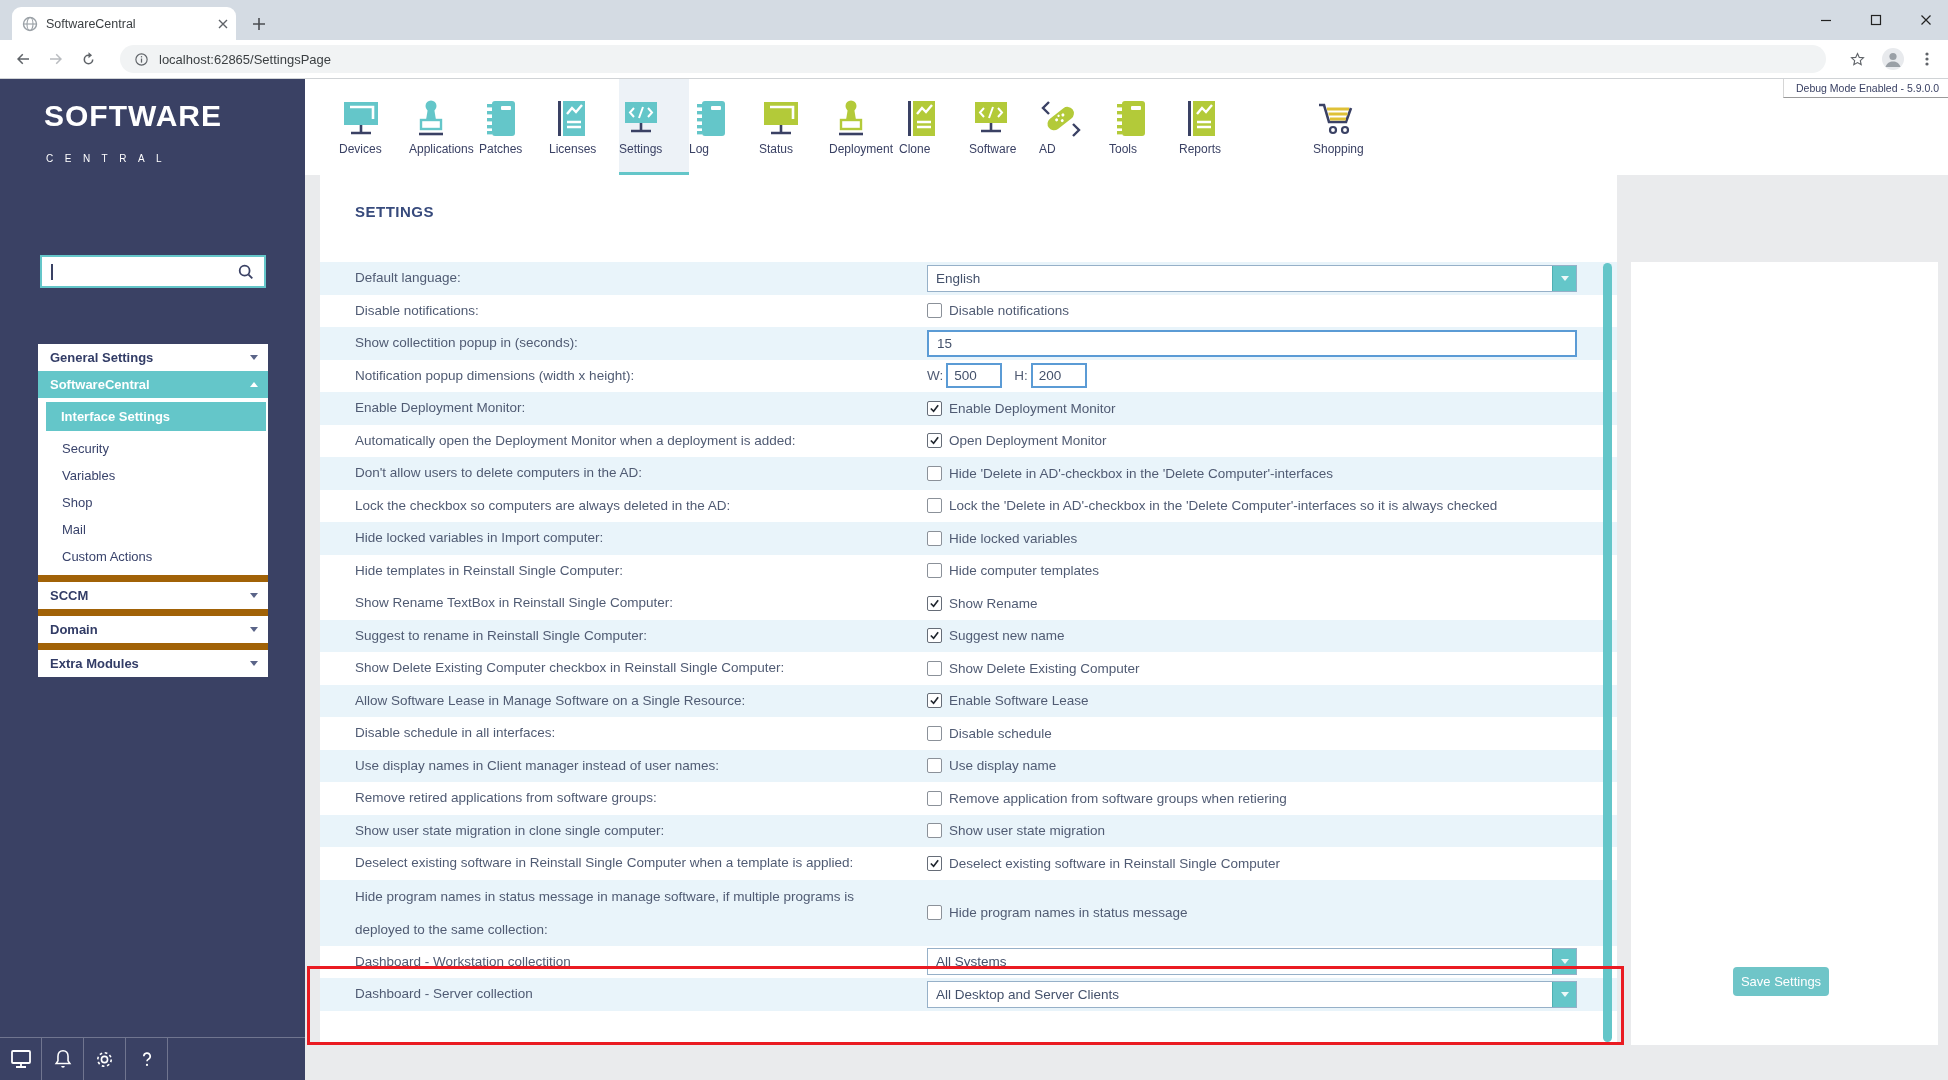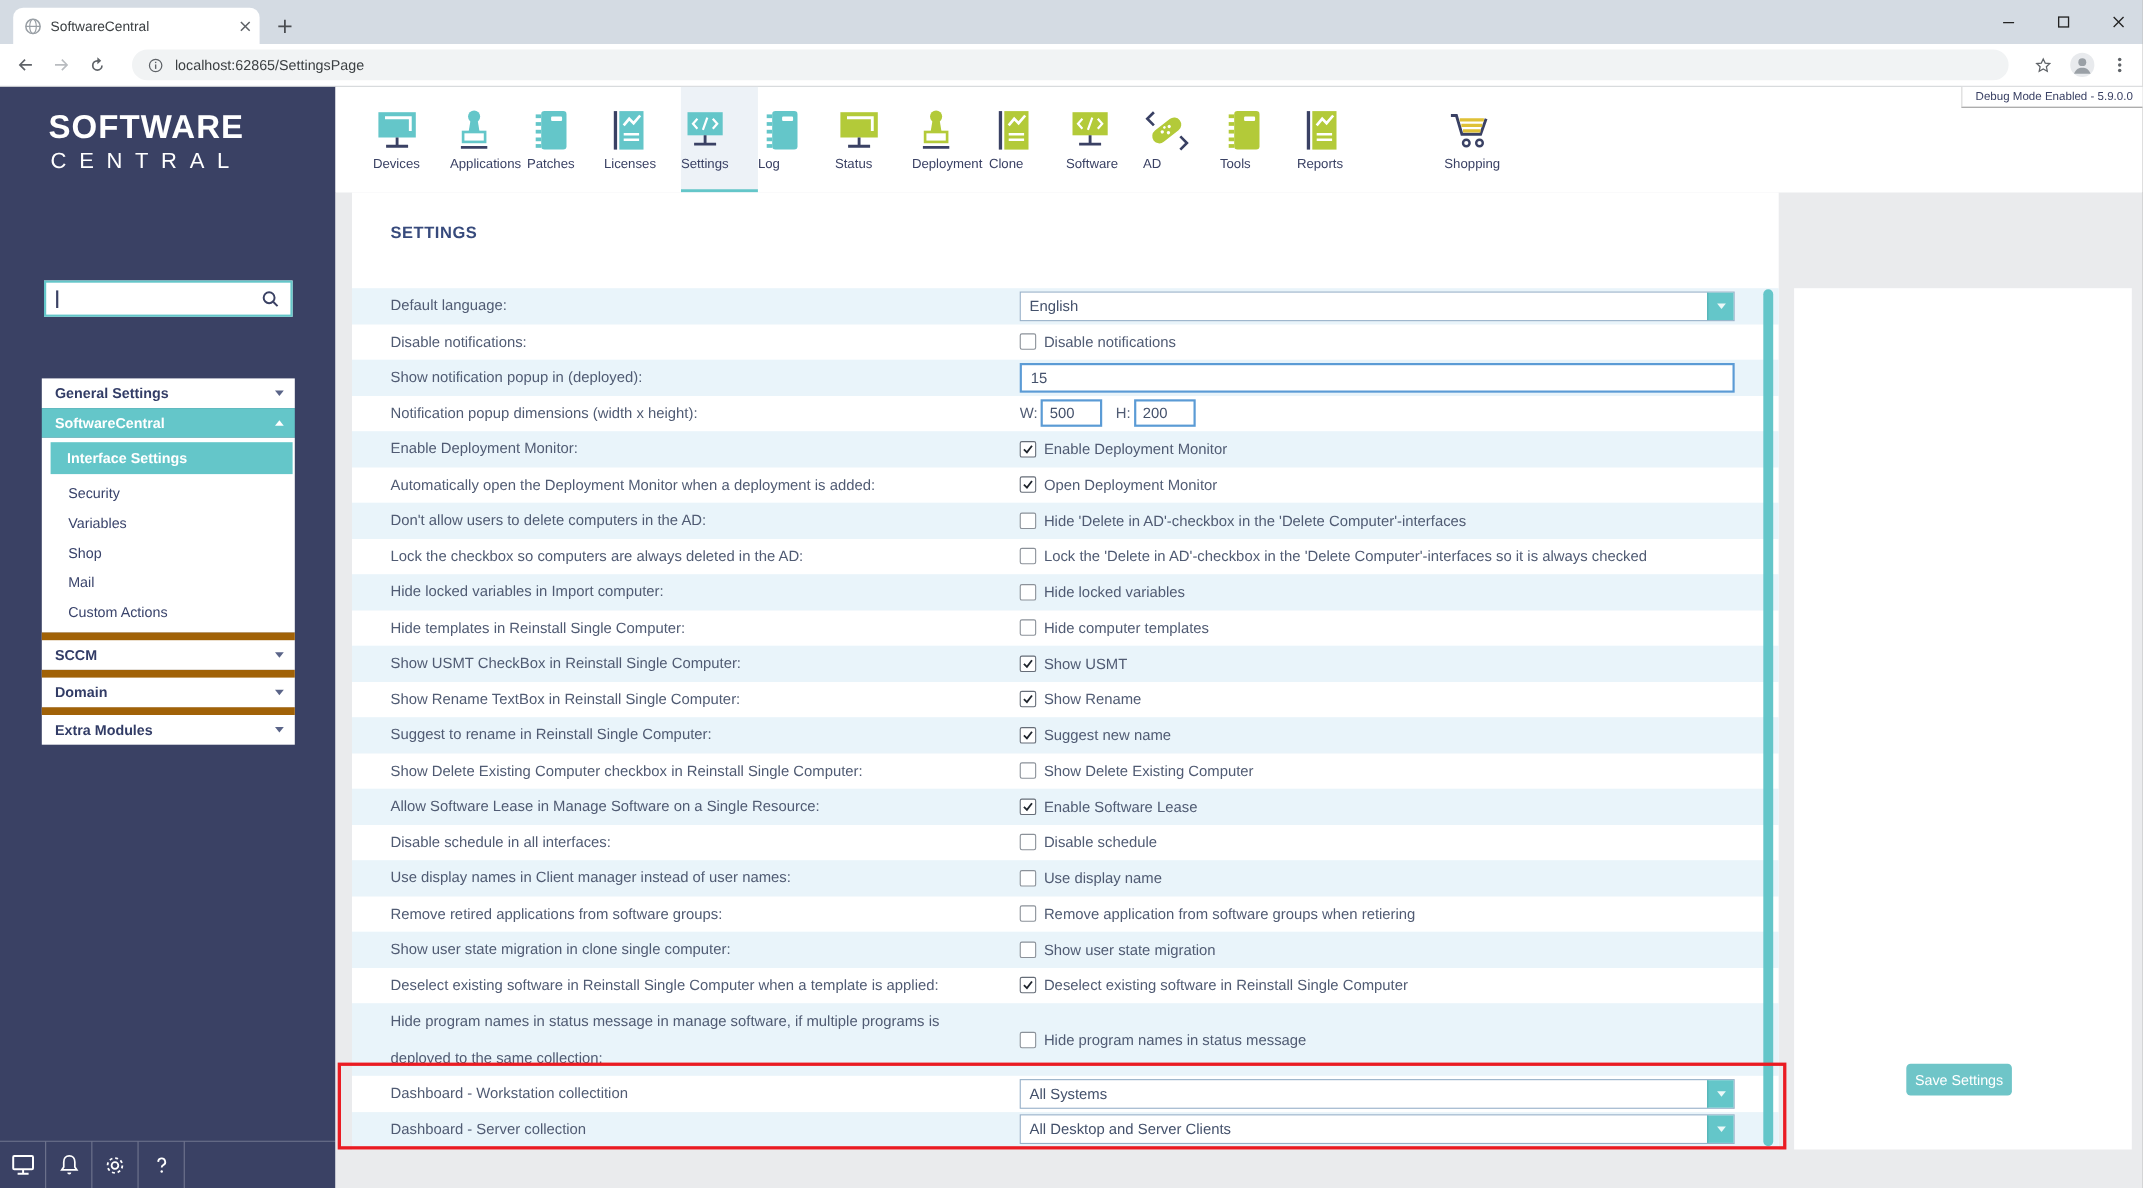--- a/index.html
+++ b/index.html
@@ -15,21 +15,21 @@
   .addrbar{position:absolute;left:0;top:40px;width:100%;height:39px;background:#fff;
            border-bottom:1px solid #d0d3d6;display:flex;align-items:center;padding:0 14px;gap:15px;box-sizing:border-box;}
   .urlpill{flex:1;height:28px;background:#f1f3f4;border-radius:14px;display:flex;align-items:center;
            padding:0 14px;gap:10px;margin:0 8px;}
   .url{font-size:13px;color:#3c4043;}
   .ico{display:inline-flex;align-items:center;justify-content:center;}
   
   .sidebar{position:absolute;left:0;top:79px;width:305px;bottom:0;background:var(--navy);}
   .logo{position:absolute;left:44px;top:22px;color:#fff;}
   .logo-1{font-size:30px;font-weight:800;letter-spacing:1px;line-height:1;}
-  .logo-2{font-size:20px;letter-spacing:11.5px;margin-top:5px;padding-left:2px;}
+  .logo-2{font-size:10px;letter-spacing:11.5px;margin-top:22px;padding-left:2px;}
   .search{position:absolute;left:40px;top:176px;width:226px;height:33px;background:#fff;
           border:2px solid var(--teal);display:flex;align-items:center;padding:0 9px;box-sizing:border-box;}
   .caret{width:1.5px;height:16px;background:var(--navy);}
   .search .ico{margin-left:auto;}
   .nav{position:absolute;left:38px;top:265px;width:230px;}
   .nav-group{background:#fff;height:27px;display:flex;align-items:center;padding:0 10px 0 12px;
              font-size:13px;font-weight:bold;color:#323c66;border-top:7px solid #a16207;cursor:pointer;}
   .nav-group:first-child{border-top:none;}
   .nav-group.expanded{background:var(--teal);color:#fff;border-top:none;}
   .chev{width:0;height:0;border-left:4.5px solid transparent;border-right:4.5px solid transparent;
@@ -467,21 +467,21 @@
             </div>
           </div>
           <div class="s-row">
             <div class="s-label">Disable notifications:</div>
             <div class="s-ctrl">
               <span class="cb"></span>
               <span class="cb-text">Disable notifications</span>
             </div>
           </div>
           <div class="s-row alt">
-            <div class="s-label">Show notification popup in (deployed):</div>
+            <div class="s-label">Show collectition popup in (seconds):</div>
             <div class="s-ctrl">
               <div class="text-input">15</div>
             </div>
           </div>
           <div class="s-row">
             <div class="s-label">Notification popup dimensions (width x height):</div>
             <div class="s-ctrl">
               <span class="dim-label">W:</span>
               <div class="dim-input">500</div>
               <span class="dim-label">H:</span>
@@ -529,31 +529,20 @@
             <div class="s-ctrl">
               <span class="cb"></span>
               <span class="cb-text">Hide locked variables</span>
             </div>
           </div>
           <div class="s-row">
             <div class="s-label">Hide templates in Reinstall Single Computer:</div>
             <div class="s-ctrl">
               <span class="cb"></span>
               <span class="cb-text">Hide computer templates</span>
-            </div>
-          </div>
-          <div class="s-row alt">
-            <div class="s-label">Show USMT CheckBox in Reinstall Single Computer:</div>
-            <div class="s-ctrl">
-              <span class="cb checked">
-                <svg width="11" height="11" viewBox="0 0 12 12">
-                  <path d="M2 6 L5 9 L10 2.5" fill="none" stroke="#20262e" stroke-width="1.8"></path>
-                </svg>
-              </span>
-              <span class="cb-text">Show USMT</span>
             </div>
           </div>
           <div class="s-row">
             <div class="s-label">Show Rename TextBox in Reinstall Single Computer:</div>
             <div class="s-ctrl">
               <span class="cb checked">
                 <svg width="11" height="11" viewBox="0 0 12 12">
                   <path d="M2 6 L5 9 L10 2.5" fill="none" stroke="#20262e" stroke-width="1.8"></path>
                 </svg>
               </span>

